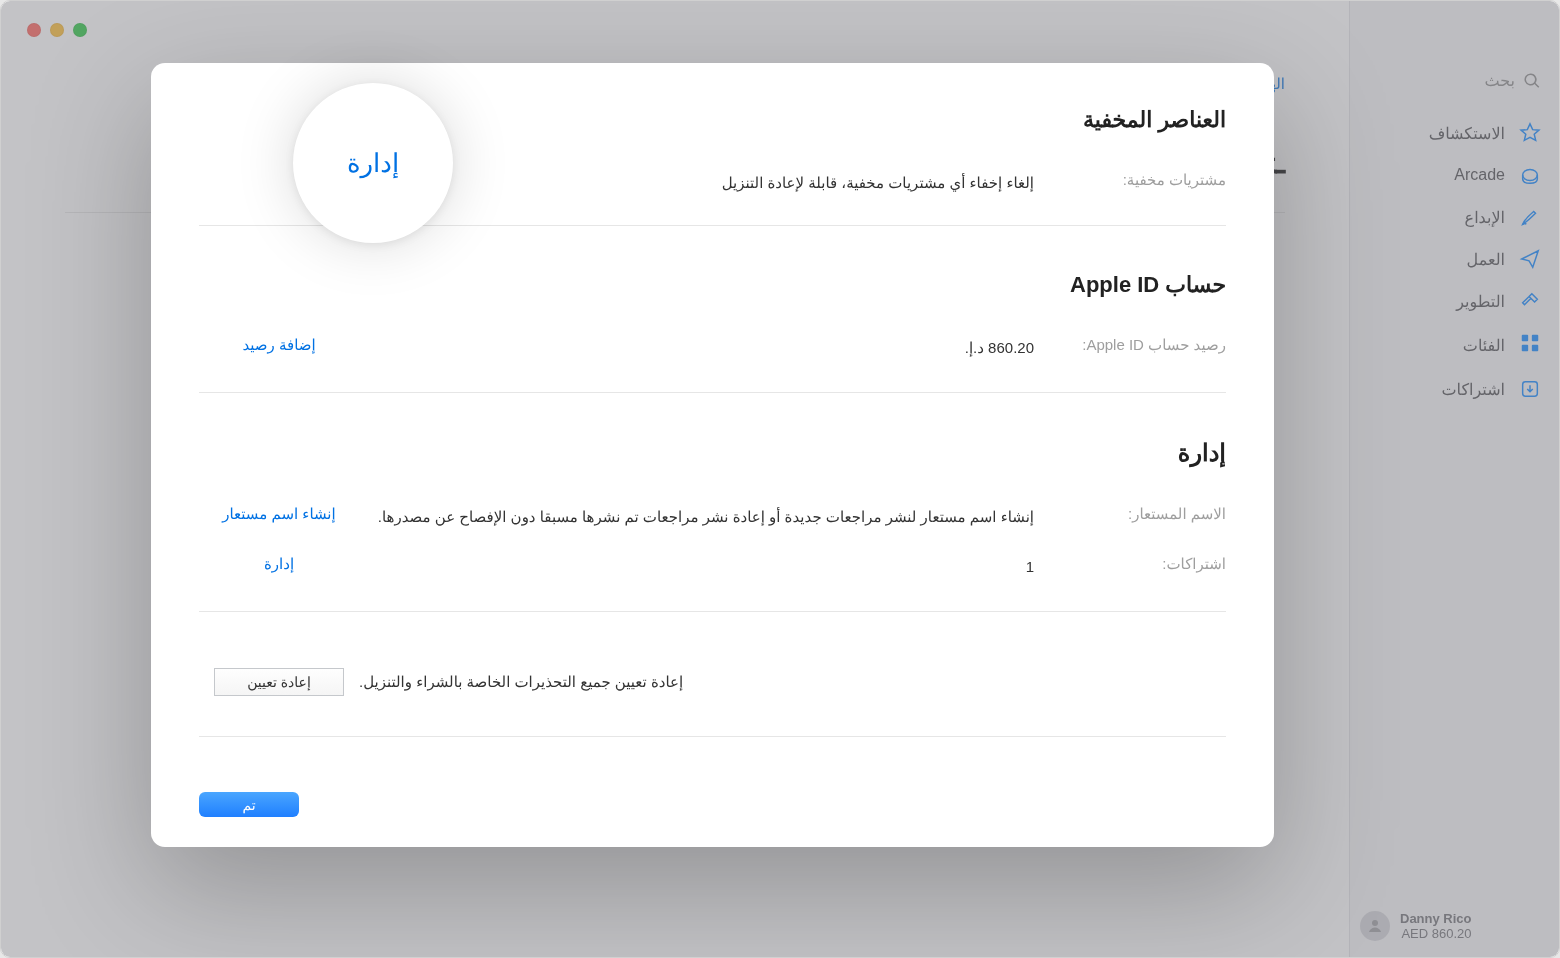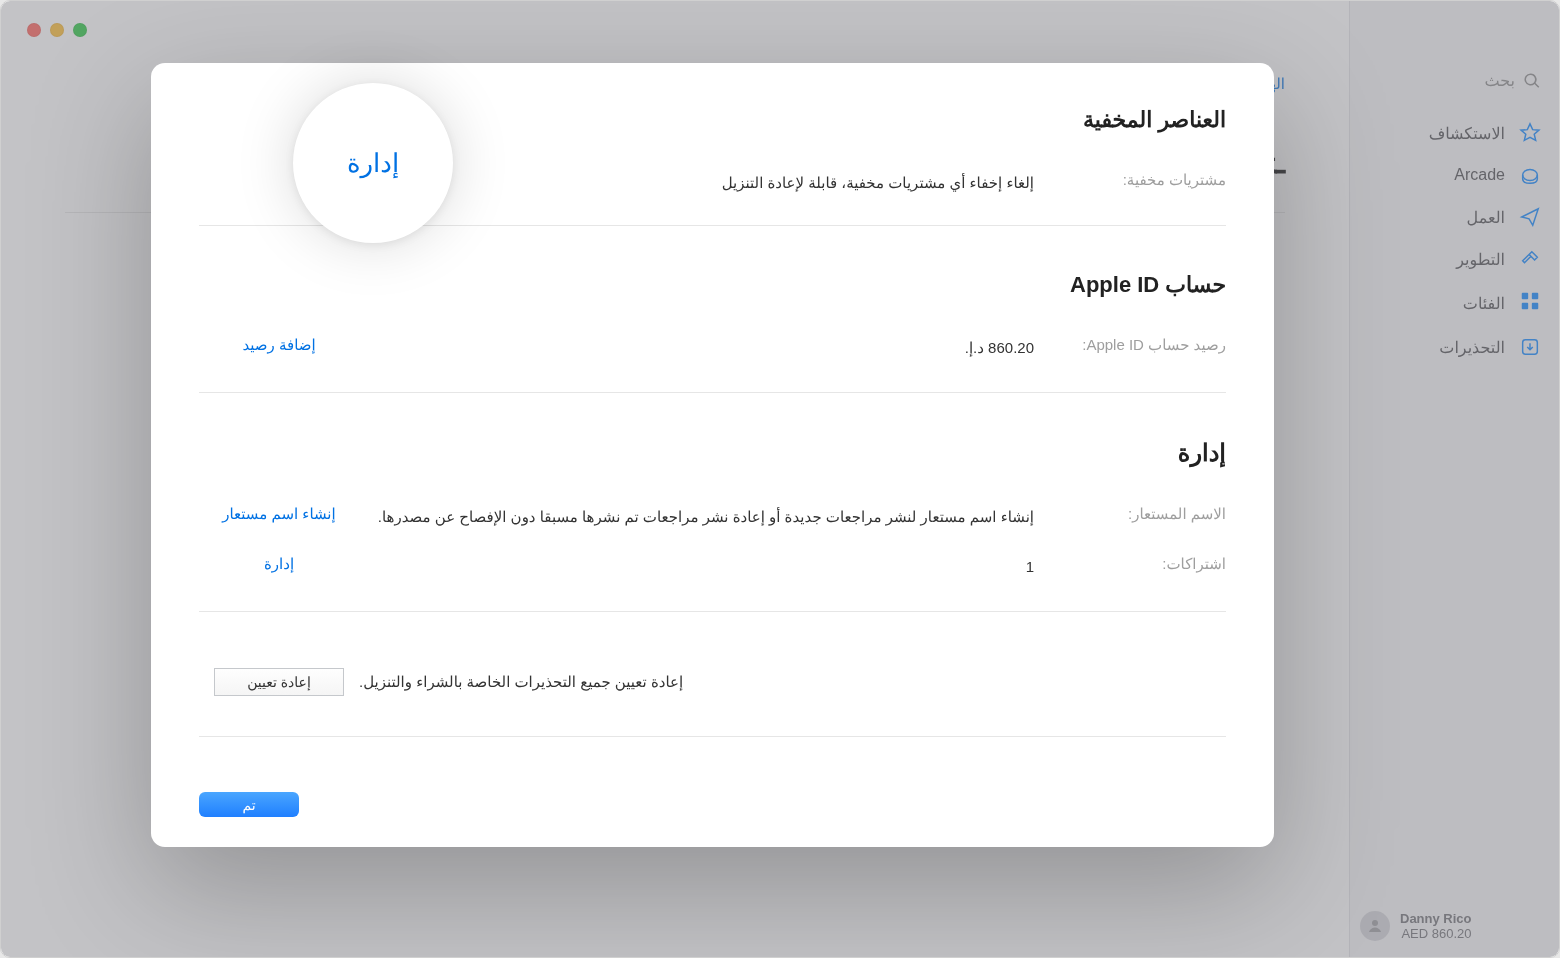--- a/index.html
+++ b/index.html
@@ -263,20 +263,27 @@
       </div>
       <div class="side-item">
         <svg viewBox="0 0 24 24">
             <path d="M4 12c0-3 3-6 8-6s8 3 8 6-3 6-8 6-8-3-8-6z"></path>
             <path d="M4 12v4c0 3 3 5 8 5s8-2 8-5v-4"></path>
           </svg>
         <span>Arcade</span>
       </div>
       <div class="side-item">
         <svg viewBox="0 0 24 24">
+            <path d="M4 20c2-5 6-9 12-14l2 2C13 13 9 17 4 20z"></path>
+            <path d="M4 20c1.5-1 3-1 4 0"></path>
+          </svg>
+        <span>الإبداع</span>
+      </div>
+      <div class="side-item">
+        <svg viewBox="0 0 24 24">
             <path d="M3 12l18-9-6 18-4-7-8-2z"></path>
           </svg>
         <span>العمل</span>
       </div>
       <div class="side-item">
         <svg viewBox="0 0 24 24">
             <path d="M14 4l6 6-3 3-6-6zM11 7L4 14l2 2 7-7"></path>
           </svg>
         <span>التطوير</span>
       </div>
@@ -289,21 +296,21 @@
               <rect x="14" y="14" width="7" height="7" rx="1"></rect>
             </svg>
         </span>
         <span>الفئات</span>
       </div>
       <div class="side-item">
         <svg viewBox="0 0 24 24">
             <rect x="4" y="4" width="16" height="16" rx="3"></rect>
             <path d="M12 8v6M9 12l3 3 3-3"></path>
           </svg>
-        <span>التحذيرات</span>
+        <span>اشتراكات</span>
       </div>
     </div>
 
     <div class="account-footer">
       <span class="avatar">
         <svg viewBox="0 0 24 24">
             <circle cx="12" cy="8" r="4"></circle>
             <path d="M4 20c1-4 5-6 8-6s7 2 8 6"></path>
           </svg>
       </span>

